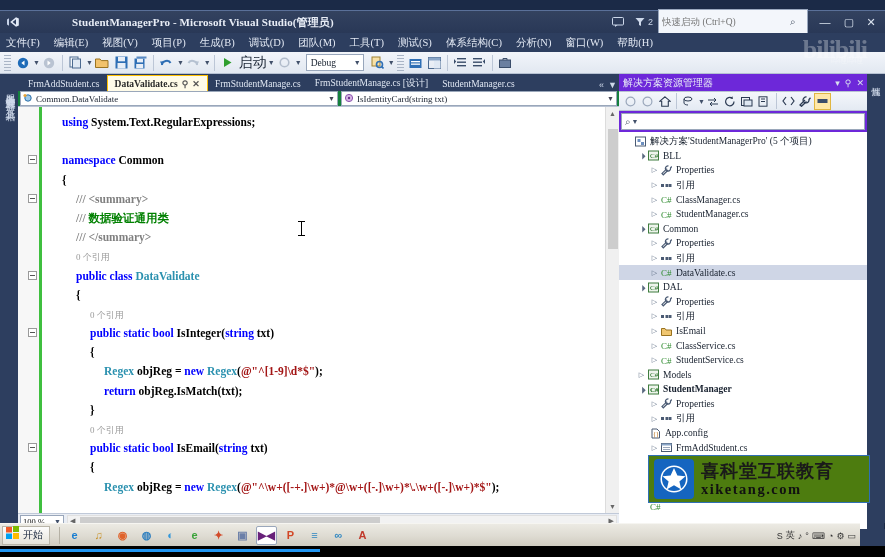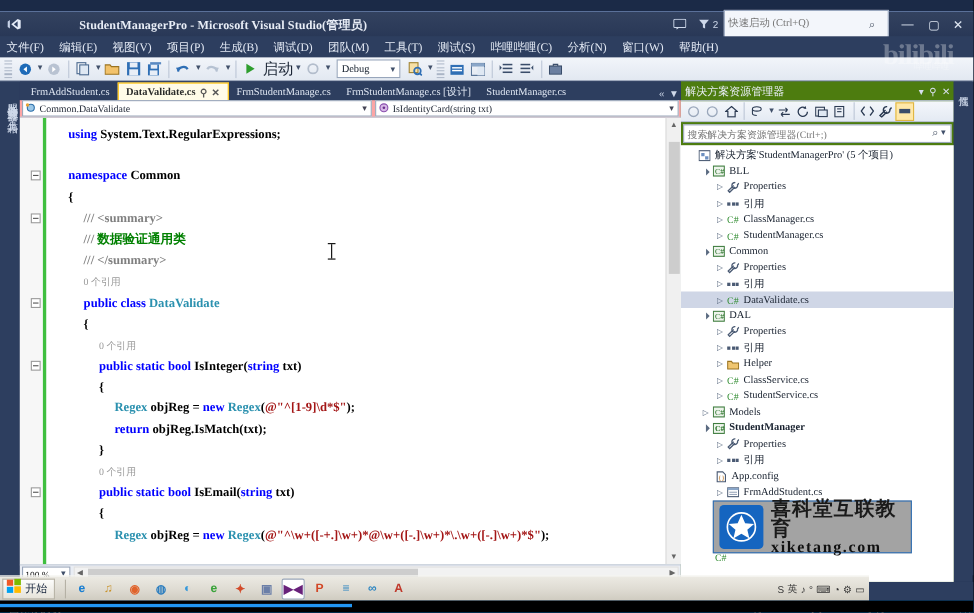--- a/index.html
+++ b/index.html
@@ -214,21 +214,21 @@
   }
   .etab .pin, .etab .cls { font-size: 9px; margin-left: 4px; color:#555; }
   .tabstrip-right {
     position: absolute; right: 2px; bottom: 1px;
     display:flex; gap: 4px; color:#cfd9ea; font-size: 9px;
   }
 
   .navbar-row {
     height: 16px;
     display: flex; align-items: center;
-    background: #fca5a5;
+    background: #15803d;
     border-bottom: 1px solid #b9c3d3;
   }
   .navcombo {
     height: 15px;
     background: #fff;
     border: 1px solid #9aa7ba;
     display:flex; align-items:center;
     padding: 0 2px;
     font-size: 9px;
     font-family: "Liberation Serif", serif;
@@ -326,21 +326,21 @@
     margin-left: 3px; margin-right: 2px;
     position: relative;
     border: 1px solid #e0e0e0;
   }
   .hscroll .thumb { position:absolute; left:12px; top:1px; width: 300px; height: 9px; background:#cdcdcd;}
   .hs-arrow{ position:absolute; top:1px; font-size:7px; color:#666;}
 
   
   .solexp {
     width: 248px;
-    background: #4d7c0f;
+    background: #6d28d9;
     display: flex; flex-direction: column;
     flex: none;
   }
   .se-title {
     height: 17px;
     display:flex; align-items:center;
     padding-left: 4px;
     color: #e9eef7;
     font-size: 10px;
     font-family: "Liberation Serif", serif;
@@ -456,22 +456,22 @@
     width:0; height:0;
     border-left: 19px solid rgba(255,255,255,0.55);
     border-top: 12px solid transparent;
     border-bottom: 12px solid transparent;
   }
 
   
   .xklogo {
     position: absolute;
     left: 648px; top: 455px;
-    width: 181px; height: 48px;
-    background: #a3a3a3;
+    width: 222px; height: 48px;
+    background: #4d7c0f;
     border: 1px solid #2f6fb5;
     display: flex; align-items: center;
     padding-left: 5px;
     z-index: 40;
   }
   .xk-star {
     width: 40px; height: 40px;
     background: #1565c0;
     border-radius: 4px;
     display:flex; align-items:center; justify-content:center;
@@ -485,21 +485,21 @@
   .xk-en {
     font-size: 14.5px; font-weight: bold; color: #111;
     font-family: "Liberation Serif", serif; letter-spacing: 1.5px;
     margin-top: 2px;
   }
 
   
   .taskbar {
     position: absolute;
     left: 0; bottom: 11px;
-    width: 790px; height: 23px;
+    width: 860px; height: 23px;
     background: linear-gradient(to bottom,#eceae3 0%, #dedbd2 55%, #cfcbc0 100%);
     border-top: 1px solid #f6f5f1;
     display: flex; align-items: center;
     padding-left: 2px;
   }
   .start-btn {
     height: 19px;
     display:flex; align-items:center;
     padding: 0 6px 0 3px;
     background: linear-gradient(to bottom,#fdfdfc,#e6e3da);
@@ -576,21 +576,21 @@
     <div class="menubar">
       <span class="menu-item">文件(F)</span>
       <span class="menu-item">编辑(E)</span>
       <span class="menu-item">视图(V)</span>
       <span class="menu-item">项目(P)</span>
       <span class="menu-item">生成(B)</span>
       <span class="menu-item">调试(D)</span>
       <span class="menu-item">团队(M)</span>
       <span class="menu-item">工具(T)</span>
       <span class="menu-item">测试(S)</span>
-      <span class="menu-item">哔哩哔哩(C)</span>
+      <span class="menu-item">体系结构(C)</span>
       <span class="menu-item">分析(N)</span>
       <span class="menu-item">窗口(W)</span>
       <span class="menu-item">帮助(H)</span>
       <span class="wm-bili">bilibili</span>
       <span class="wm-sub">哔哩哔哩</span>
     </div>
 
     <div class="toolbar">
       <span class="grip"></span>
       <span class="tbtn">
@@ -883,21 +883,20 @@
                 <path d="M6 4 L1 9 L2.5 10.3 L7.5 5.5" fill="none" stroke="#2b3a52" stroke-width="1.3"></path>
               </svg>
           </span>
           <span class="se-tb on">
             <svg width="11" height="6" viewBox="0 0 11 6">
                 <rect x="0.5" y="1" width="10" height="4" fill="#3a4d6a"></rect>
               </svg>
           </span>
         </div>
         <div class="se-search">
-          <input type="text" placeholder="搜索解决方案资源管理器(Ctrl+;)" style="">
           <span class="ql-search">⌕</span>
           <span class="caret">▼</span>
         </div>
         <div class="se-tree" id="se-tree">
             <div class="trow" style="padding-left: 4px;">
               <span class="exp"></span>
               <span class="ticon">
                 <svg width="11" height="11" viewBox="0 0 11 11">
                   <rect x="0.5" y="1" width="10" height="9" fill="#fff" stroke="#4a5a73"></rect>
                   <path d="M2.5 3 h3 v3 h-3z" fill="#6d8fc0"></path>
@@ -1026,21 +1025,21 @@
               </span>
               <span style="margin-left: 3px;">引用</span>
             </div>
             <div class="trow" style="padding-left: 30px;">
               <span class="exp">▷</span>
               <span class="ticon">
                 <svg width="11" height="11" viewBox="0 0 11 11">
                   <path d="M0.5 2.5 H4 L5 4 H10.5 V9.5 H0.5 Z" fill="#f0c670" stroke="#9a7320"></path>
                 </svg>
               </span>
-              <span style="margin-left: 3px;">Helper</span>
+              <span style="margin-left: 3px;">IsEmail</span>
             </div>
             <div class="trow" style="padding-left: 30px;">
               <span class="exp">▷</span>
               <span class="ticon">
                 <svg width="11" height="11" viewBox="0 0 11 11">
                   <text x="0" y="9" font-size="9" fill="#2e8b2e" font-family="serif">C#</text>
                 </svg>
               </span>
               <span style="margin-left: 3px;">ClassService.cs</span>
             </div>

